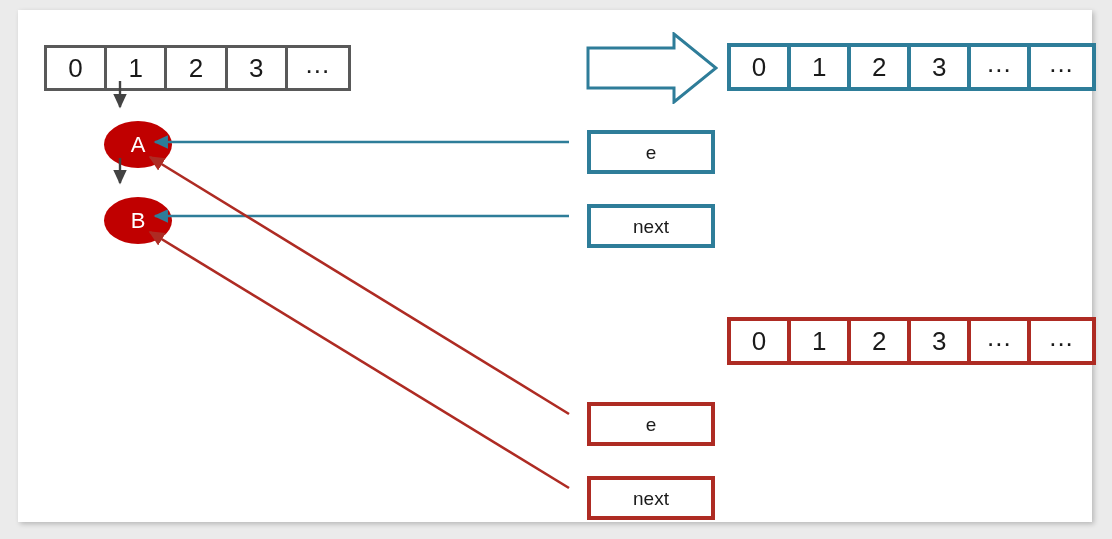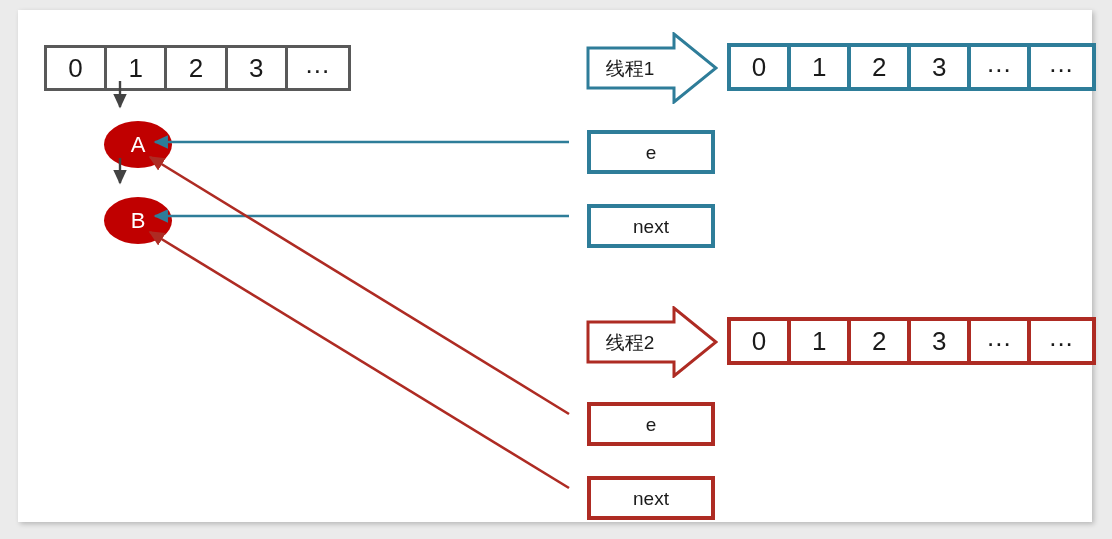--- a/index.html
+++ b/index.html
@@ -183,21 +183,20 @@
       <span>A</span>
     </div>
     <div class="node" id="node-b">
       <span>B</span>
     </div>
 
     <div class="blockarrow" id="thread1-arrow">
       <svg width="132" height="72" viewBox="0 0 132 72">
         <polygon points="2,16 88,16 88,2 130,36 88,70 88,56 2,56" fill="#ffffff" stroke="#2e7d99" stroke-width="3" stroke-linejoin="miter"></polygon>
       </svg>
-      <div class="ba-label">线程1</div>
     </div>
 
     <div class="celltable" id="teal-array">
       <div class="cell">0</div>
       <div class="cell">1</div>
       <div class="cell">2</div>
       <div class="cell">3</div>
       <div class="cell">
           <span class="dots">...</span>
         </div>
@@ -206,26 +205,20 @@
         </div>
     </div>
 
     <div class="fieldbox teal" id="box-t1-e">
       <span>e</span>
     </div>
     <div class="fieldbox teal" id="box-t1-next">
       <span>next</span>
     </div>
 
-    <div class="blockarrow" id="thread2-arrow">
-      <svg width="132" height="72" viewBox="0 0 132 72">
-        <polygon points="2,16 88,16 88,2 130,36 88,70 88,56 2,56" fill="#ffffff" stroke="#ae2b23" stroke-width="3" stroke-linejoin="miter"></polygon>
-      </svg>
-      <div class="ba-label">线程2</div>
-    </div>
 
     <div class="celltable" id="red-array">
       <div class="cell">0</div>
       <div class="cell">1</div>
       <div class="cell">2</div>
       <div class="cell">3</div>
       <div class="cell">
           <span class="dots">...</span>
         </div>
       <div class="cell">

